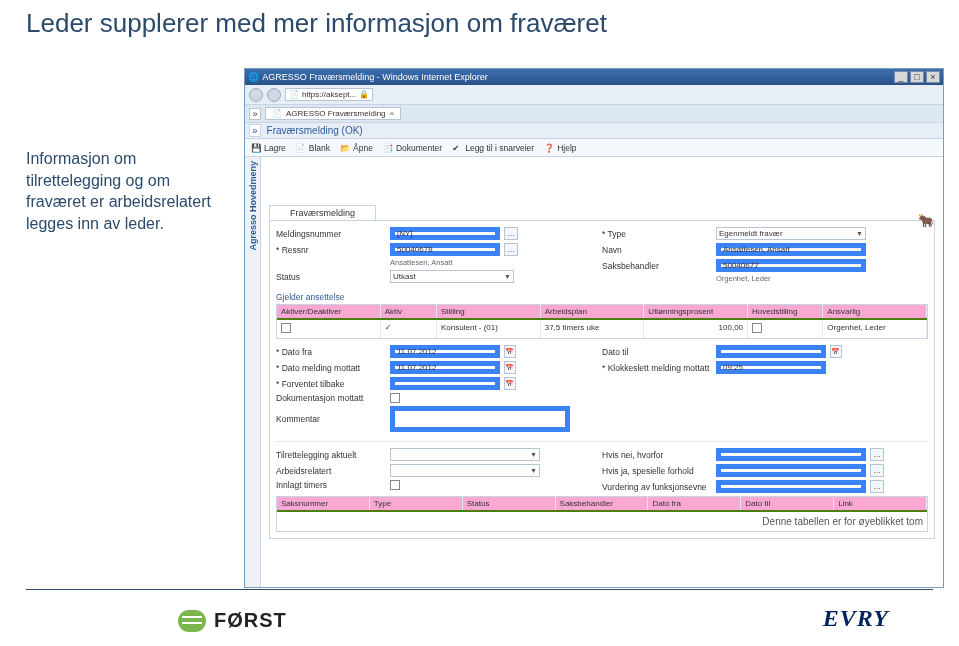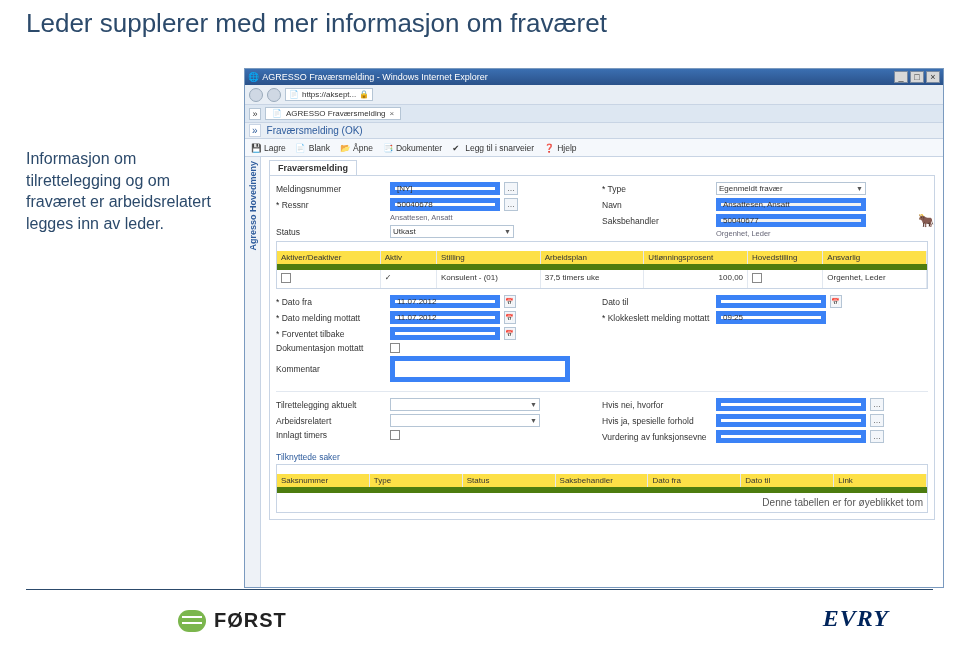--- a/index.html
+++ b/index.html
@@ -21,37 +21,37 @@
   .close-x { color:#666; }
   .app-header { height:16px; background:#e8eef5; display:flex; align-items:center; padding:0 4px; color:#2d5b9c; font-size:10px; border-bottom:1px solid #c8d4e4; }
   .toolbar { height:18px; background:#f5f8fc; border-bottom:1px solid #c8d4e4; display:flex; align-items:center; padding:0 6px; gap:10px; }
   .tb-item { display:flex; align-items:center; gap:3px; font-size:8.5px; color:#333; }
   .tb-ico { width:10px; height:10px; display:inline-block; }
   .mainwrap { display:flex; height:calc(100% - 88px); }
   .vmenu { width:16px; background:#eef2f7; border-right:1px solid #c8d4e4; display:flex; align-items:flex-start; justify-content:center; }
   .vmenu-text { writing-mode:vertical-rl; transform:rotate(180deg); font-size:9px; color:#2d5b9c; padding:4px 0; font-weight:bold; }
   .content { flex:1; background:#fff; overflow:hidden; position:relative; }
   .form-tab { margin:3px 8px 0; display:flex; }
-  .form-tab .ft { background:#fff; border:1px solid #c8d4e4; border-bottom:none; padding:2px 8px; font-size:9px; font-weight:bold; }
+  .form-tab .ft { background:#fff; border:1px solid #c8d4e4; border-bottom:none; padding:2px 20px; font-size:9px; font-weight:normal;margin-top:45px; }
   .form-body { margin:0 8px 4px; border:1px solid #c8d4e4; padding:6px; background:#fff; }
   .row { display:flex; align-items:center; margin-bottom:3px; gap:4px; }
   .lbl { width:110px; font-size:8.5px; color:#333; }
   .star::before { content:"* "; color:#222; }
   .inp { border:5px solid #3b82f6; background:#fff; height:13px; padding:0 2px; font-size:8px; display:flex; align-items:center; }
   .inp.ro { background:#f2f2f2; }
   .btn-ell { width:14px; height:13px; border:1px solid #b5c5d5; background:#f3f6fa; text-align:center; line-height:11px; font-size:8px; }
   .sel { border:1px solid #b5c5d5; background:#fff; height:13px; font-size:8px; padding:0 2px; display:flex; align-items:center; justify-content:space-between; }
   .sel .arr { font-size:7px; color:#555; }
   .two-col { display:flex; }
   .col { flex:1; }
   .subtle { font-size:7.5px; color:#667; margin:-1px 0 3px 114px; }
   .link-lbl { color:#2d5b9c; font-size:8.5px; margin:6px 0 2px; }
   .grid { border:1px solid #c8d4e4; font-size:8px; }
   .g-head, .g-row { display:flex; }
-  .g-head { background:#fde047; border-bottom:6px solid #4d7c0f;margin-top:9px; }
+  .g-head { background:#f9a8d4; border-bottom:2px solid #4d7c0f; }
   .g-cell { padding:2px 4px; border-right:1px solid #e2e8f0; flex:1; }
   .g-row .g-cell { padding:3px 4px; }
   .chk { width:10px; height:10px; border:1px solid #888; background:#fff; display:inline-block; }
   .cal-ico { width:12px; height:13px; border:1px solid #b5c5d5; background:#f3f6fa; text-align:center; line-height:11px; font-size:7px; color:#2d5b9c; }
   .emptymsg { text-align:right; padding:4px; color:#555; font-size:10px; }
   .footer-rule { position:absolute; left:26px; right:26px; bottom:64px; height:1px; background:#2c4a6b; }
   .logo-forst { position:absolute; left:178px; bottom:22px; display:flex; align-items:center; gap:8px;text-align:center; }
   .forst-badge { width:28px; height:22px; background:#7bb64d; border-radius:12px; position:relative; }
   .forst-badge::before, .forst-badge::after { content:""; position:absolute; left:4px; right:4px; height:2px; background:#fff; }
   .forst-badge::before { top:6px; }
@@ -168,20 +168,21 @@
               <div class="inp ro" style="width:150px">Ansattesen, Ansatt</div>
             </div>
             <div class="row">
               <div class="lbl">Saksbehandler</div>
               <div class="inp ro" style="width:150px">50040677</div>
             </div>
             <div class="subtle">Orgenhet, Leder</div>
           </div>
         </div>
 
+        <div class="link-lbl">Gjelder ansettelse</div>
         <div class="grid">
           <div class="g-head">
             <div class="g-cell">Aktiver/Deaktiver</div>
             <div class="g-cell" style="flex:.5">Aktiv</div>
             <div class="g-cell">Stilling</div>
             <div class="g-cell">Arbeidsplan</div>
             <div class="g-cell">Utlønningsprosent</div>
             <div class="g-cell" style="flex:.7">Hovedstilling</div>
             <div class="g-cell">Ansvarlig</div>
           </div>
@@ -270,21 +271,20 @@
                   <div class="btn-ell">…</div>
                 </div>
             <div class="row">
                   <div class="lbl">Vurdering av funksjonsevne</div>
                   <div class="inp" style="width:150px"></div>
                   <div class="btn-ell">…</div>
                 </div>
           </div>
         </div>
 
-        <div class="link-lbl">Tilknyttede saker</div>
         <div class="grid">
           <div class="g-head">
             <div class="g-cell">Saksnummer</div>
             <div class="g-cell">Type</div>
             <div class="g-cell">Status</div>
             <div class="g-cell">Saksbehandler</div>
             <div class="g-cell">Dato fra</div>
             <div class="g-cell">Dato til</div>
             <div class="g-cell">Link</div>
           </div>

